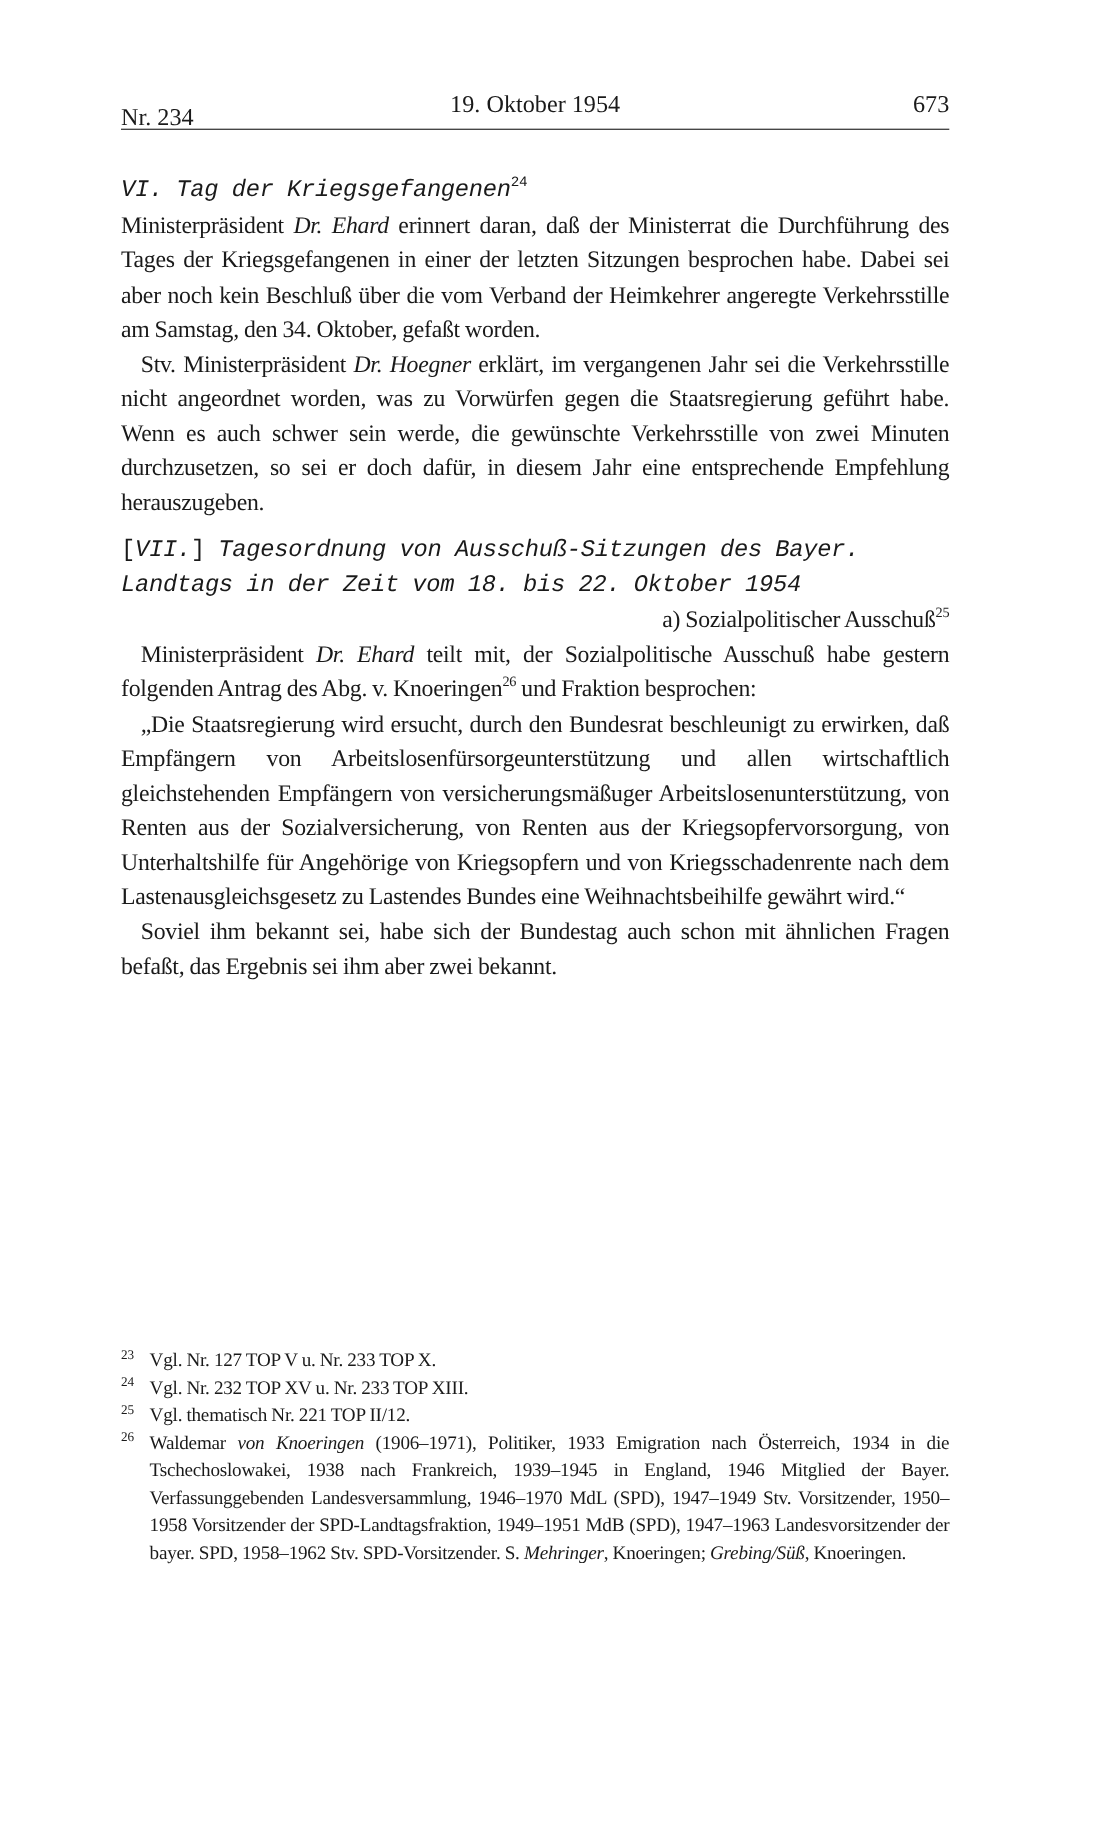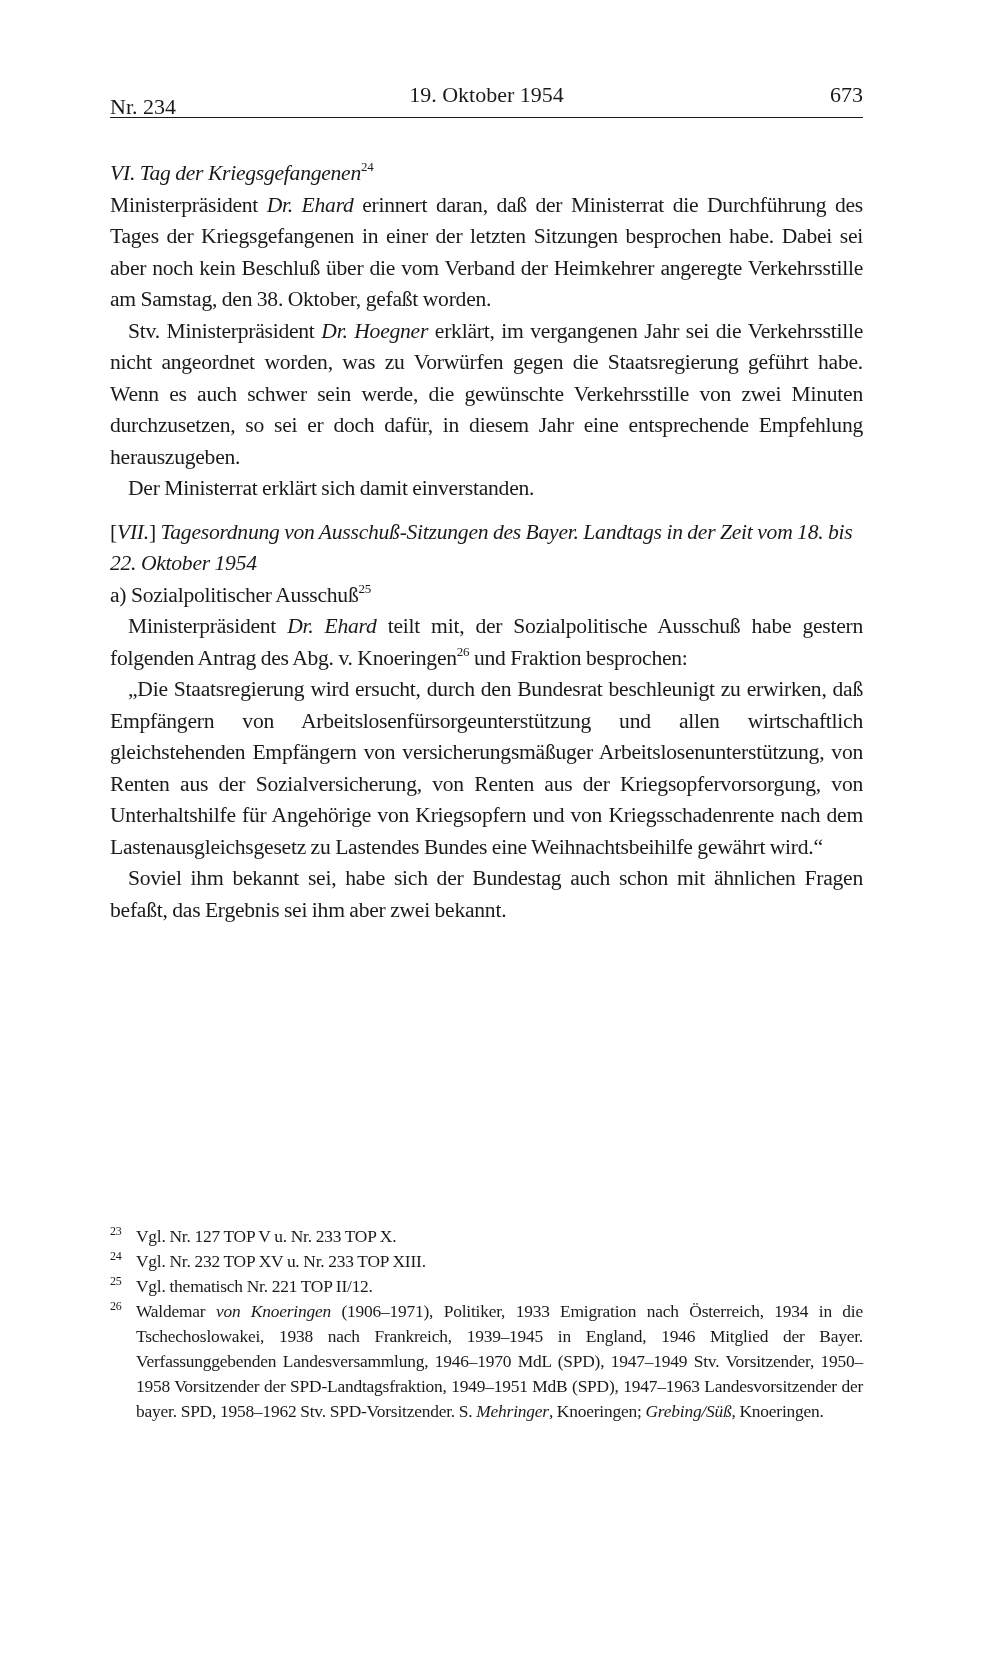--- a/index.html
+++ b/index.html
@@ -53,27 +53,28 @@
     }
     .body-text p.indent { text-indent: 18px; }
     .body-text .gap { margin-top: 12px; }
     .body-text h2 {
       margin: 0;
       font-size: 21.6px;
       font-weight: normal;
       font-style: italic;
       line-height: 31.5px;
       text-align: left;
+      font-family: Liberation Mono, monospace;
     }
     .body-text h3 {
       margin: 0;
       font-size: 21.6px;
       font-weight: normal;
       line-height: 31.5px;
-      text-align: left;
+      text-align: right;
     }
     .body-text .upright { font-style: normal; }
     sup.fn {
       font-size: 13px;
       line-height: 0;
       vertical-align: 0;
       position: relative;
       top: -9px;
       font-style: normal;
     }
@@ -108,23 +109,22 @@
 
   <div class="running-head">
     <span class="rh-left">Nr. 234</span>
     <span class="rh-center">19. Oktober 1954</span>
     <span class="rh-right">673</span>
   </div>
 
   <div class="body-text">
 
     <h2 class="gap"><span>VI. Tag der Kriegsgefangenen</span><sup class="fn">24</sup></h2>
-    <p><span>Ministerpräsident </span><em>Dr. Ehard</em><span> erinnert daran, daß der Ministerrat die Durchführung des Tages der Kriegsgefangenen in einer der letzten Sitzungen besprochen habe. Dabei sei aber noch kein Beschluß über die vom Verband der Heimkehrer angeregte Verkehrsstille am Samstag, den 38. Oktober, gefaßt worden.</span></p>
+    <p><span>Ministerpräsident </span><em>Dr. Ehard</em><span> erinnert daran, daß der Ministerrat die Durchführung des Tages der Kriegsgefangenen in einer der letzten Sitzungen besprochen habe. Dabei sei aber noch kein Beschluß über die vom Verband der Heimkehrer angeregte Verkehrsstille am Samstag, den 34. Oktober, gefaßt worden.</span></p>
     <p class="indent"><span>Stv. Ministerpräsident </span><em>Dr. Hoegner</em><span> erklärt, im vergangenen Jahr sei die Verkehrsstille nicht angeordnet worden, was zu Vorwürfen gegen die Staatsregierung geführt habe. Wenn es auch schwer sein werde, die gewünschte Verkehrsstille von zwei Minuten durchzusetzen, so sei er doch dafür, in diesem Jahr eine entsprechende Empfehlung herauszugeben.</span></p>
-    <p class="indent"><span>Der Ministerrat erklärt sich damit einverstanden.</span></p>
 
     <h2 class="gap"><span class="upright">[</span><span>VII.</span><span class="upright">] </span><span>Tagesordnung von Ausschuß-Sitzungen des Bayer. Landtags in der Zeit vom 18. bis 22. Oktober 1954</span></h2>
     <h3><span>a) Sozialpolitischer Ausschuß</span><sup class="fn">25</sup></h3>
     <p class="indent"><span>Ministerpräsident </span><em>Dr. Ehard</em><span> teilt mit, der Sozialpolitische Ausschuß habe gestern folgenden Antrag des Abg. v. Knoeringen</span><sup class="fn">26</sup><span> und Fraktion besprochen:</span></p>
     <p class="indent"><span>„Die Staatsregierung wird ersucht, durch den Bundesrat beschleunigt zu erwirken, daß Empfängern von Arbeitslosenfürsorgeunterstützung und allen wirtschaftlich gleichstehenden Empfängern von versicherungsmäßuger Arbeitslosenunterstützung, von Renten aus der Sozialversicherung, von Renten aus der Kriegsopfervorsorgung, von Unterhaltshilfe für Angehörige von Kriegsopfern und von Kriegsschadenrente nach dem Lastenausgleichsgesetz zu Lastendes Bundes eine Weihnachtsbeihilfe gewährt wird.“</span></p>
     <p class="indent"><span>Soviel ihm bekannt sei, habe sich der Bundestag auch schon mit ähnlichen Fragen befaßt, das Ergebnis sei ihm aber zwei bekannt.</span></p>
   </div>
 
   <div class="footnotes">
     <div class="footnote">

